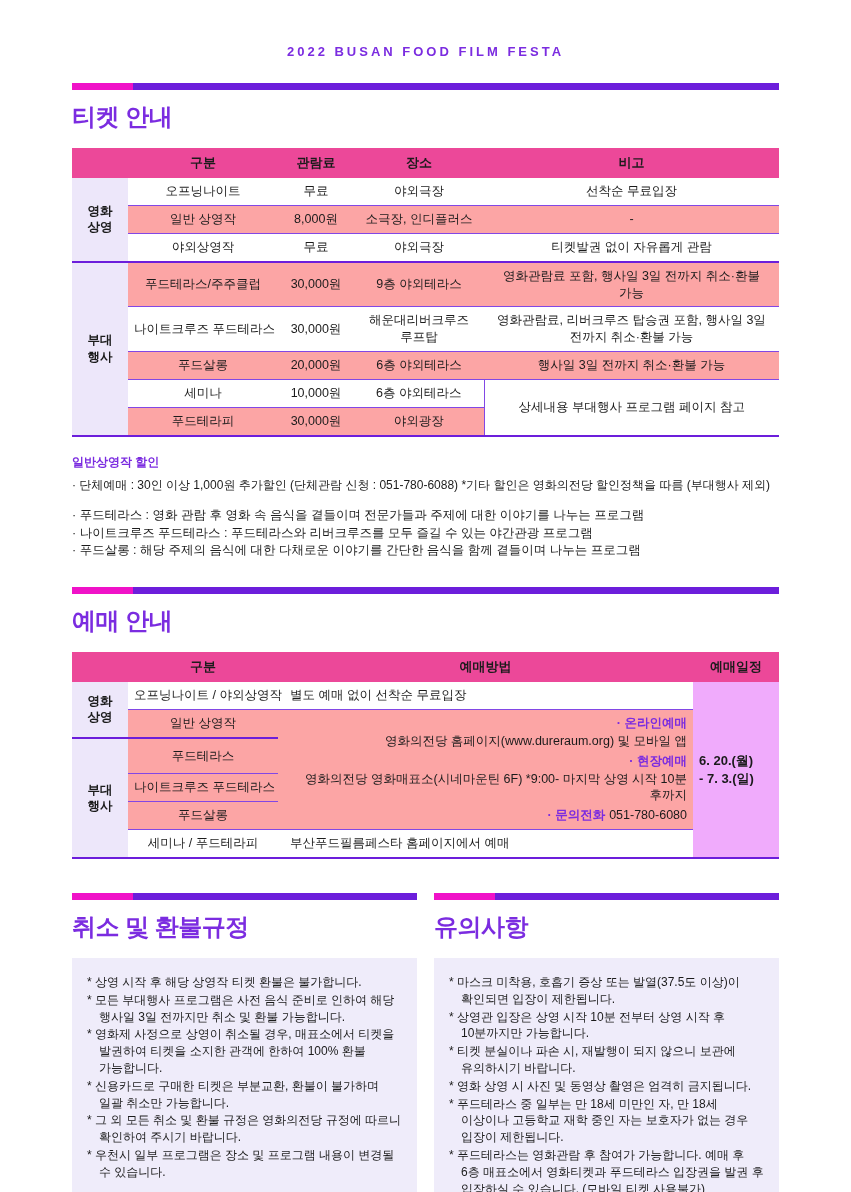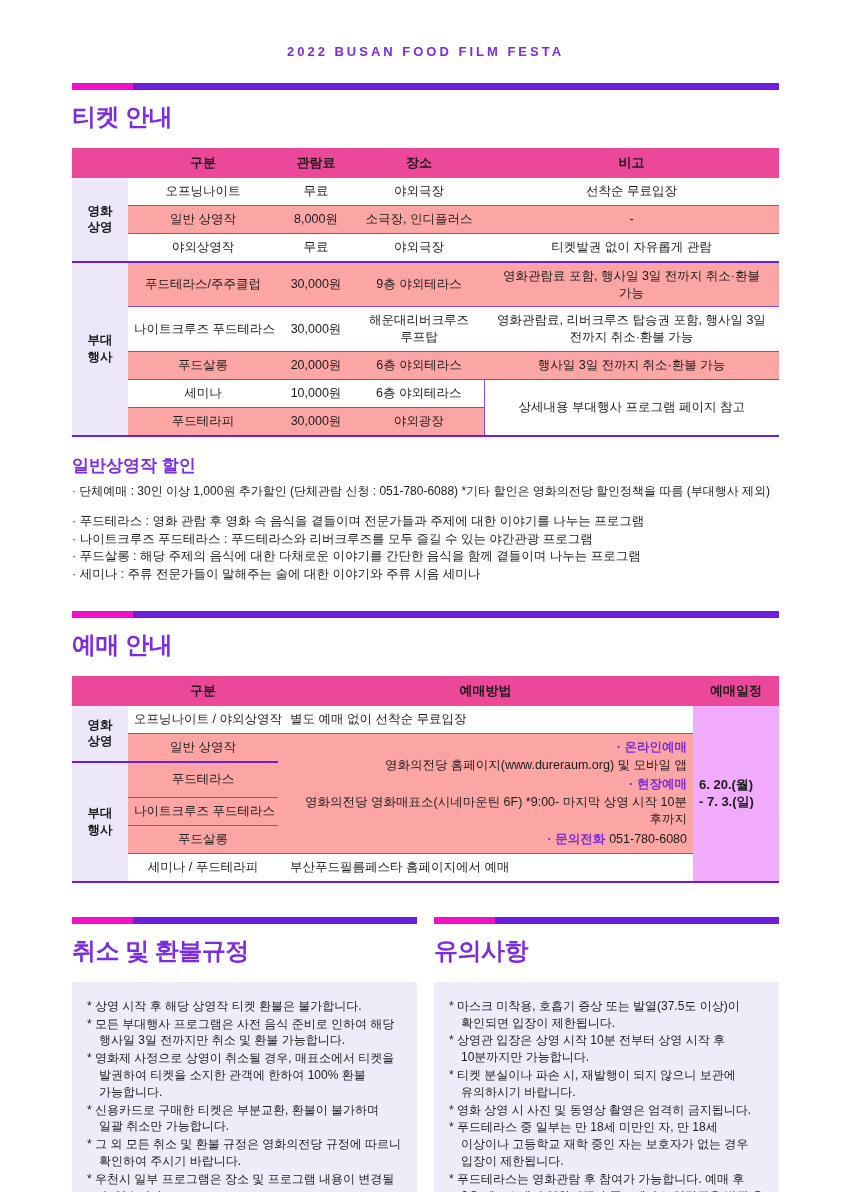--- a/index.html
+++ b/index.html
@@ -25,21 +25,21 @@
   table.info td.white{background:#ffffff !important;}
   td.nw{white-space:nowrap;}
   
   td.methods{text-align:right;padding:7px 10px 7px 12px;}
   .m-label{color:#7b2ce0;font-weight:bold;font-size:12.5px;margin-top:3px;}
   .m-label:first-child{margin-top:0;}
   .m-desc{padding-left:9px;font-size:12.5px;margin:1px 0 2px;}
   .m-phone-val{font-weight:normal;padding-left:4px;color:#1b1b1b;}
   td.schedule{font-weight:bold;text-align:left;padding-left:9px;font-size:13px;line-height:1.45;background:#f0abfc;}
   
-  .sub-title{margin-top:17px;font-size:17px;font-weight:bold;color:#7b2ce0;}
+  .sub-title{margin-top:17px;font-size:12px;font-weight:bold;color:#7b2ce0;}
   .one-line{margin-top:6px;font-size:12px;white-space:nowrap;}
   .prog-notes{margin-top:14px;}
   .prog-notes div{font-size:12.5px;line-height:1.26;margin-bottom:2px;}
   .gap-bar{margin-top:28px;}
   
   .cols{display:flex;gap:17px;margin-top:34px;align-items:stretch;}
   .col{flex:1;display:flex;flex-direction:column;}
   .box{flex:1;background:#efecfa;padding:16px 15px;font-size:12px;line-height:1.4;}
   .box ul{list-style:none;margin:0;padding:0;}
   .box li{padding-left:12px;text-indent:-12px;margin-bottom:1px;word-break:keep-all;}
@@ -127,21 +127,20 @@
       </tbody>
     </table>
 
     <div class="sub-title">일반상영작 할인</div>
     <div class="one-line">· 단체예매 : 30인 이상 1,000원 추가할인 (단체관람 신청 : 051-780-6088) *기타 할인은 영화의전당 할인정책을 따름 (부대행사 제외)</div>
 
     <div class="prog-notes">
       <div>· 푸드테라스 : 영화 관람 후 영화 속 음식을 곁들이며 전문가들과 주제에 대한 이야기를 나누는 프로그램</div>
       <div>· 나이트크루즈 푸드테라스 : 푸드테라스와 리버크루즈를 모두 즐길 수 있는 야간관광 프로그램</div>
       <div>· 푸드살롱 : 해당 주제의 음식에 대한 다채로운 이야기를 간단한 음식을 함께 곁들이며 나누는 프로그램</div>
-      <div>· 세미나 : 주류 전문가들이 말해주는 술에 대한 이야기와 주류 시음 세미나</div>
     </div>
 
     <div class="bar gap-bar"></div>
     <div class="sec-title">예매 안내</div>
 
     <table class="info">
       <colgroup>
           <col style="width:56px">
           <col style="width:150px">
           <col style="width:415px">

